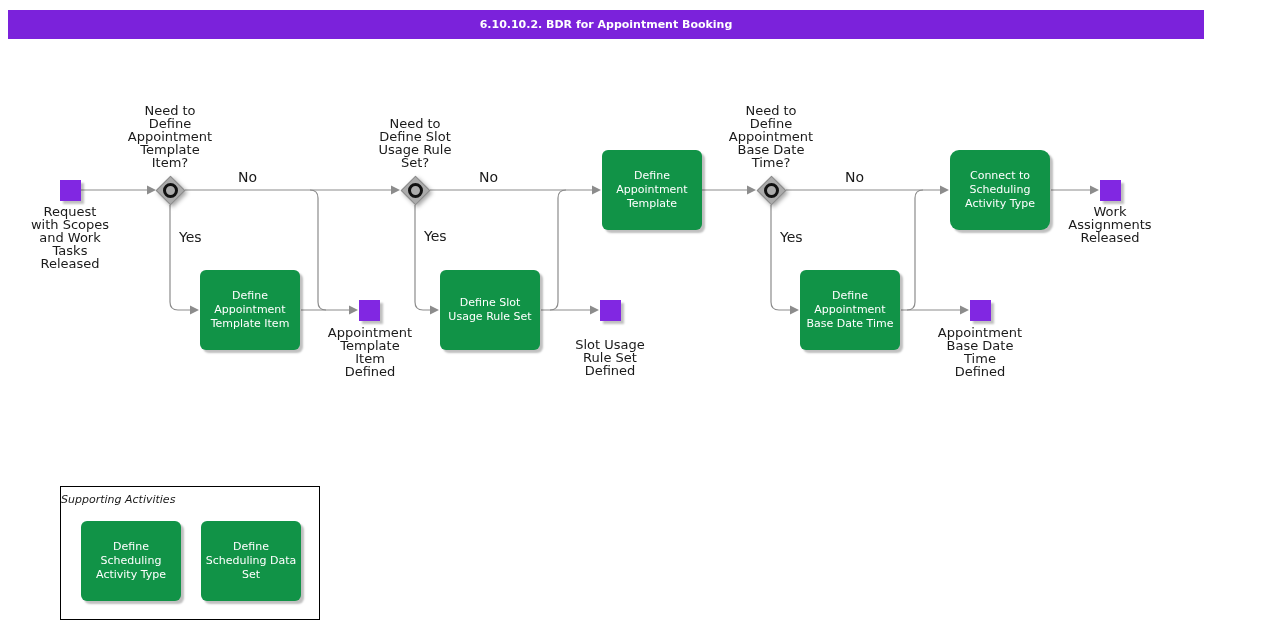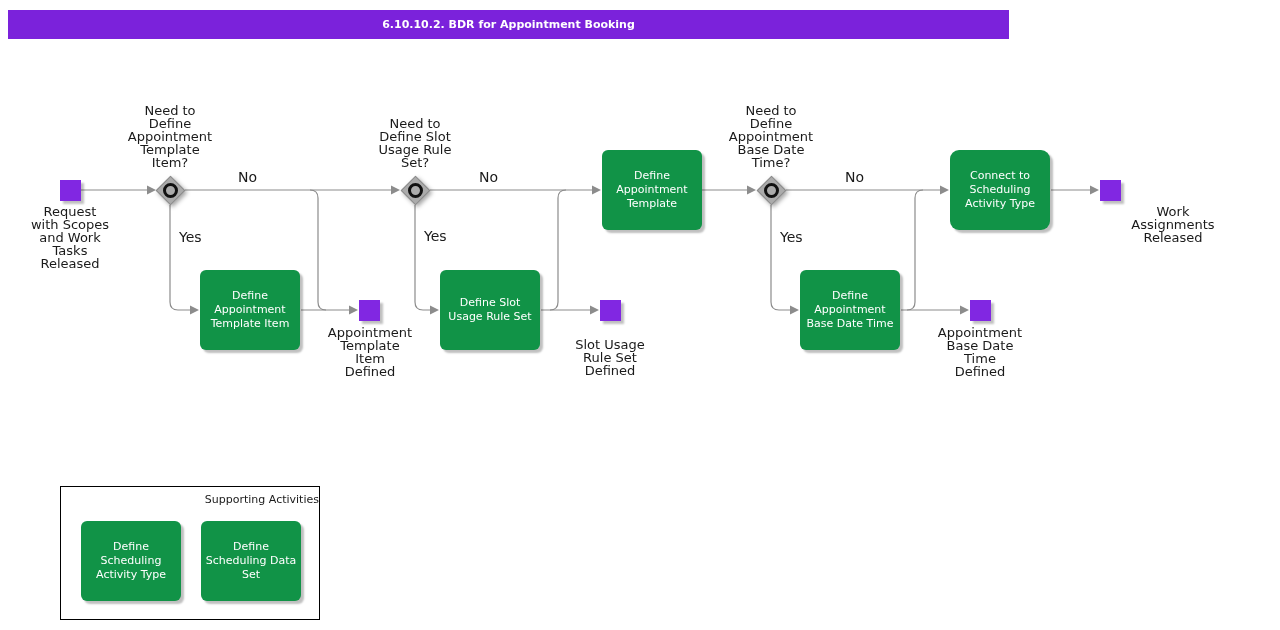--- a/index.html
+++ b/index.html
@@ -7,21 +7,21 @@
     --node-purple:#8127E2;
     --green:#119347;
     --line:#8C8C8C;
     --diamond:#ABABAB;
     --ink:#1A1A1A;
   }
   *{box-sizing:border-box;margin:0;padding:0;}
   body{background:#ffffff;font-family:"DejaVu Sans","Liberation Sans",sans-serif;}
   #canvas{position:relative;width:1280px;height:630px;background:#ffffff;overflow:hidden;}
   .titlebar{
-    position:absolute;left:8px;top:10px;width:1001px;height:29px;
+    position:absolute;left:8px;top:10px;width:1196px;height:29px;
     background:var(--bar-purple);color:#ffffff;font-size:11px;font-weight:bold;
     display:flex;align-items:center;justify-content:center;
   }
   .conn{position:absolute;left:0;top:0;}
   .pre{white-space:pre-line;}
   .lbl{
     position:absolute;color:var(--ink);font-size:13px;line-height:13px;
     text-align:center;white-space:pre-line;
   }
   .branch{position:absolute;color:var(--ink);font-size:14px;line-height:13px;}
@@ -42,22 +42,22 @@
   }
   .gateway-ring{
     position:absolute;left:7.5px;top:7.5px;width:15px;height:15px;border-radius:50%;
     border:3px solid #111111;
   }
   .group{
     position:absolute;left:60px;top:486px;width:260px;height:134px;
     border:1px solid #000000;background:#ffffff;
   }
   .group-title{
-    position:absolute;left:0;top:6px;width:100%;text-align:right;
-    color:var(--ink);font-size:11px;
+    position:absolute;left:0;top:6px;width:100%;text-align:left;
+    color:var(--ink);font-size:11px;font-style:italic;
   }
 </style>
 </head>
 <body>
 
 <div id="canvas">
 
   <div class="titlebar">
     <span>6.10.10.2. BDR for Appointment Booking</span>
   </div>
@@ -178,21 +178,21 @@
 Time
 Defined</div>
 
   <div class="activity" style="left:950px;top:150px;border-radius:9px;">
     <span class="pre">Connect to
 Scheduling
 Activity Type</span>
   </div>
 
   <div class="event-sq" style="left:1100px;top:180px;"></div>
-  <div class="lbl" style="left:1128px;top:205px;width:90px;">Work
+  <div class="lbl" style="left:1065px;top:205px;width:90px;">Work
 Assignments
 Released</div>
 
   <div class="group">
     <div class="group-title">Supporting Activities</div>
     <div class="activity" style="left:20px;top:34px;">
       <span class="pre">Define
 Scheduling
 Activity Type</span>
     </div>

